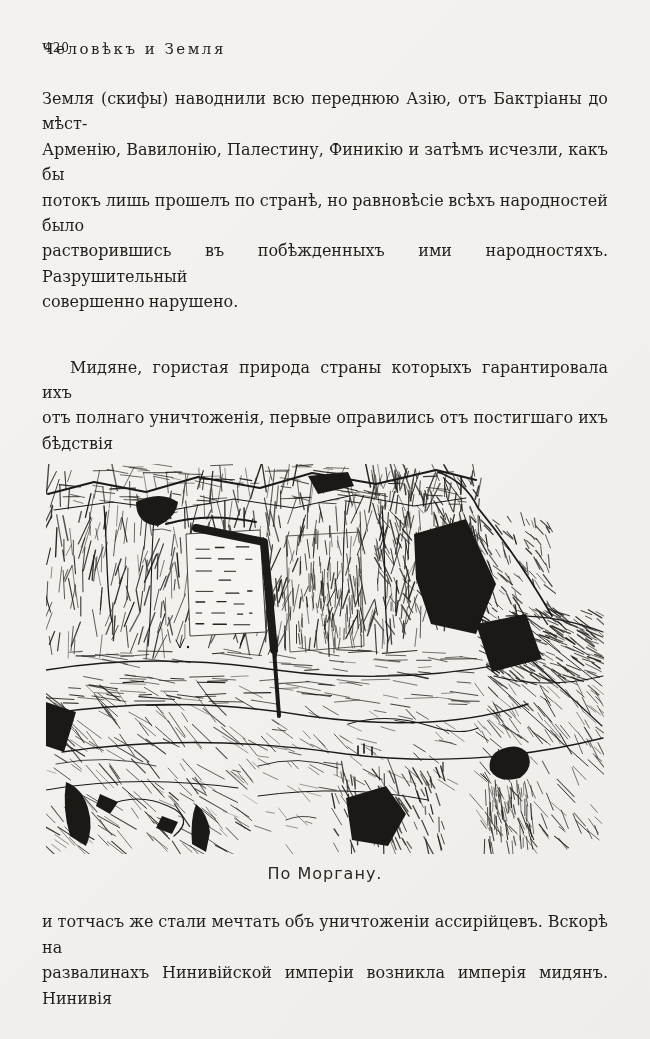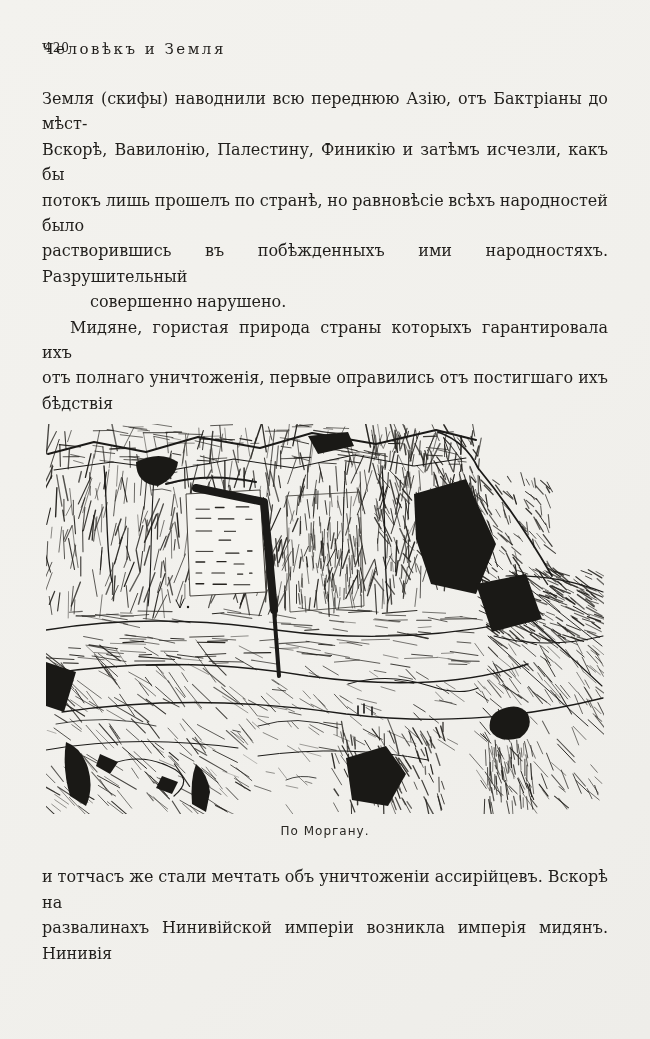--- a/index.html
+++ b/index.html
@@ -20,43 +20,43 @@
   .pageheader{position:relative;height:20px;margin-bottom:26px;}
   .pagenum{position:absolute;left:2px;top:1px;font-size:12px;letter-spacing:1px;text-align:right;}
   .runtitle{display:block;text-align:left;font-size:15px;letter-spacing:2.5px;}
   .textblock{width:566px;}
   .para{font-size:16px;line-height:25.4px;}
   .line{
     text-align:justify;
     text-align-last:justify;
     word-spacing:-1px;
   }
-  .line.short{text-align-last:left;margin-left:48px;}
-  .para.indent .line:first-child{text-indent:28px;}
+  .line.short{text-align-last:left;}
+  .para.indent .line:first-child{text-indent:28px;margin-top:40px;}
   .fig{margin:8px 0 0 0;padding:0;text-align:center;}
   .fig svg{display:block;margin:0 auto;}
   figcaption{margin-top:10px;font-family:"DejaVu Sans","Liberation Sans",sans-serif;}
   .cap{font-size:12.5px;font-weight:bold;letter-spacing:0.4px;color:#24221f;}
-  .credit{font-size:12px;margin-top:4px;letter-spacing:1px;color:#2a2824;}
+  .credit{font-size:16px;margin-top:4px;letter-spacing:1px;color:#2a2824;}
   .bottomblock{margin-top:26px;}
 </style>
 </head>
 <body>
 
 <div class="page">
 
   <div class="pageheader">
     <span class="pagenum">420</span>
     <span class="runtitle">Человѣкъ и Земля</span>
   </div>
 
   <div class="textblock">
     <div class="para">
         <div class="line">Земля (скифы) наводнили всю переднюю Азію, отъ Бактріаны до мѣст-</div>
-        <div class="line">Вскорѣ, Вавилонію, Палестину, Финикію и затѣмъ исчезли, какъ бы</div>
+        <div class="line">Арменію, Вавилонію, Палестину, Финикію и затѣмъ исчезли, какъ бы</div>
         <div class="line">потокъ лишь прошелъ по странѣ, но равновѣсіе всѣхъ народностей было</div>
         <div class="line">растворившись въ побѣжденныхъ ими народностяхъ. Разрушительный</div>
         <div class="line short">совершенно нарушено.</div>
       </div>
     <div class="para indent">
         <div class="line">Мидяне, гористая природа страны которыхъ гарантировала ихъ</div>
         <div class="line">отъ полнаго уничтоженія, первые оправились отъ постигшаго ихъ бѣдствія</div>
       </div>
   </div>
 

